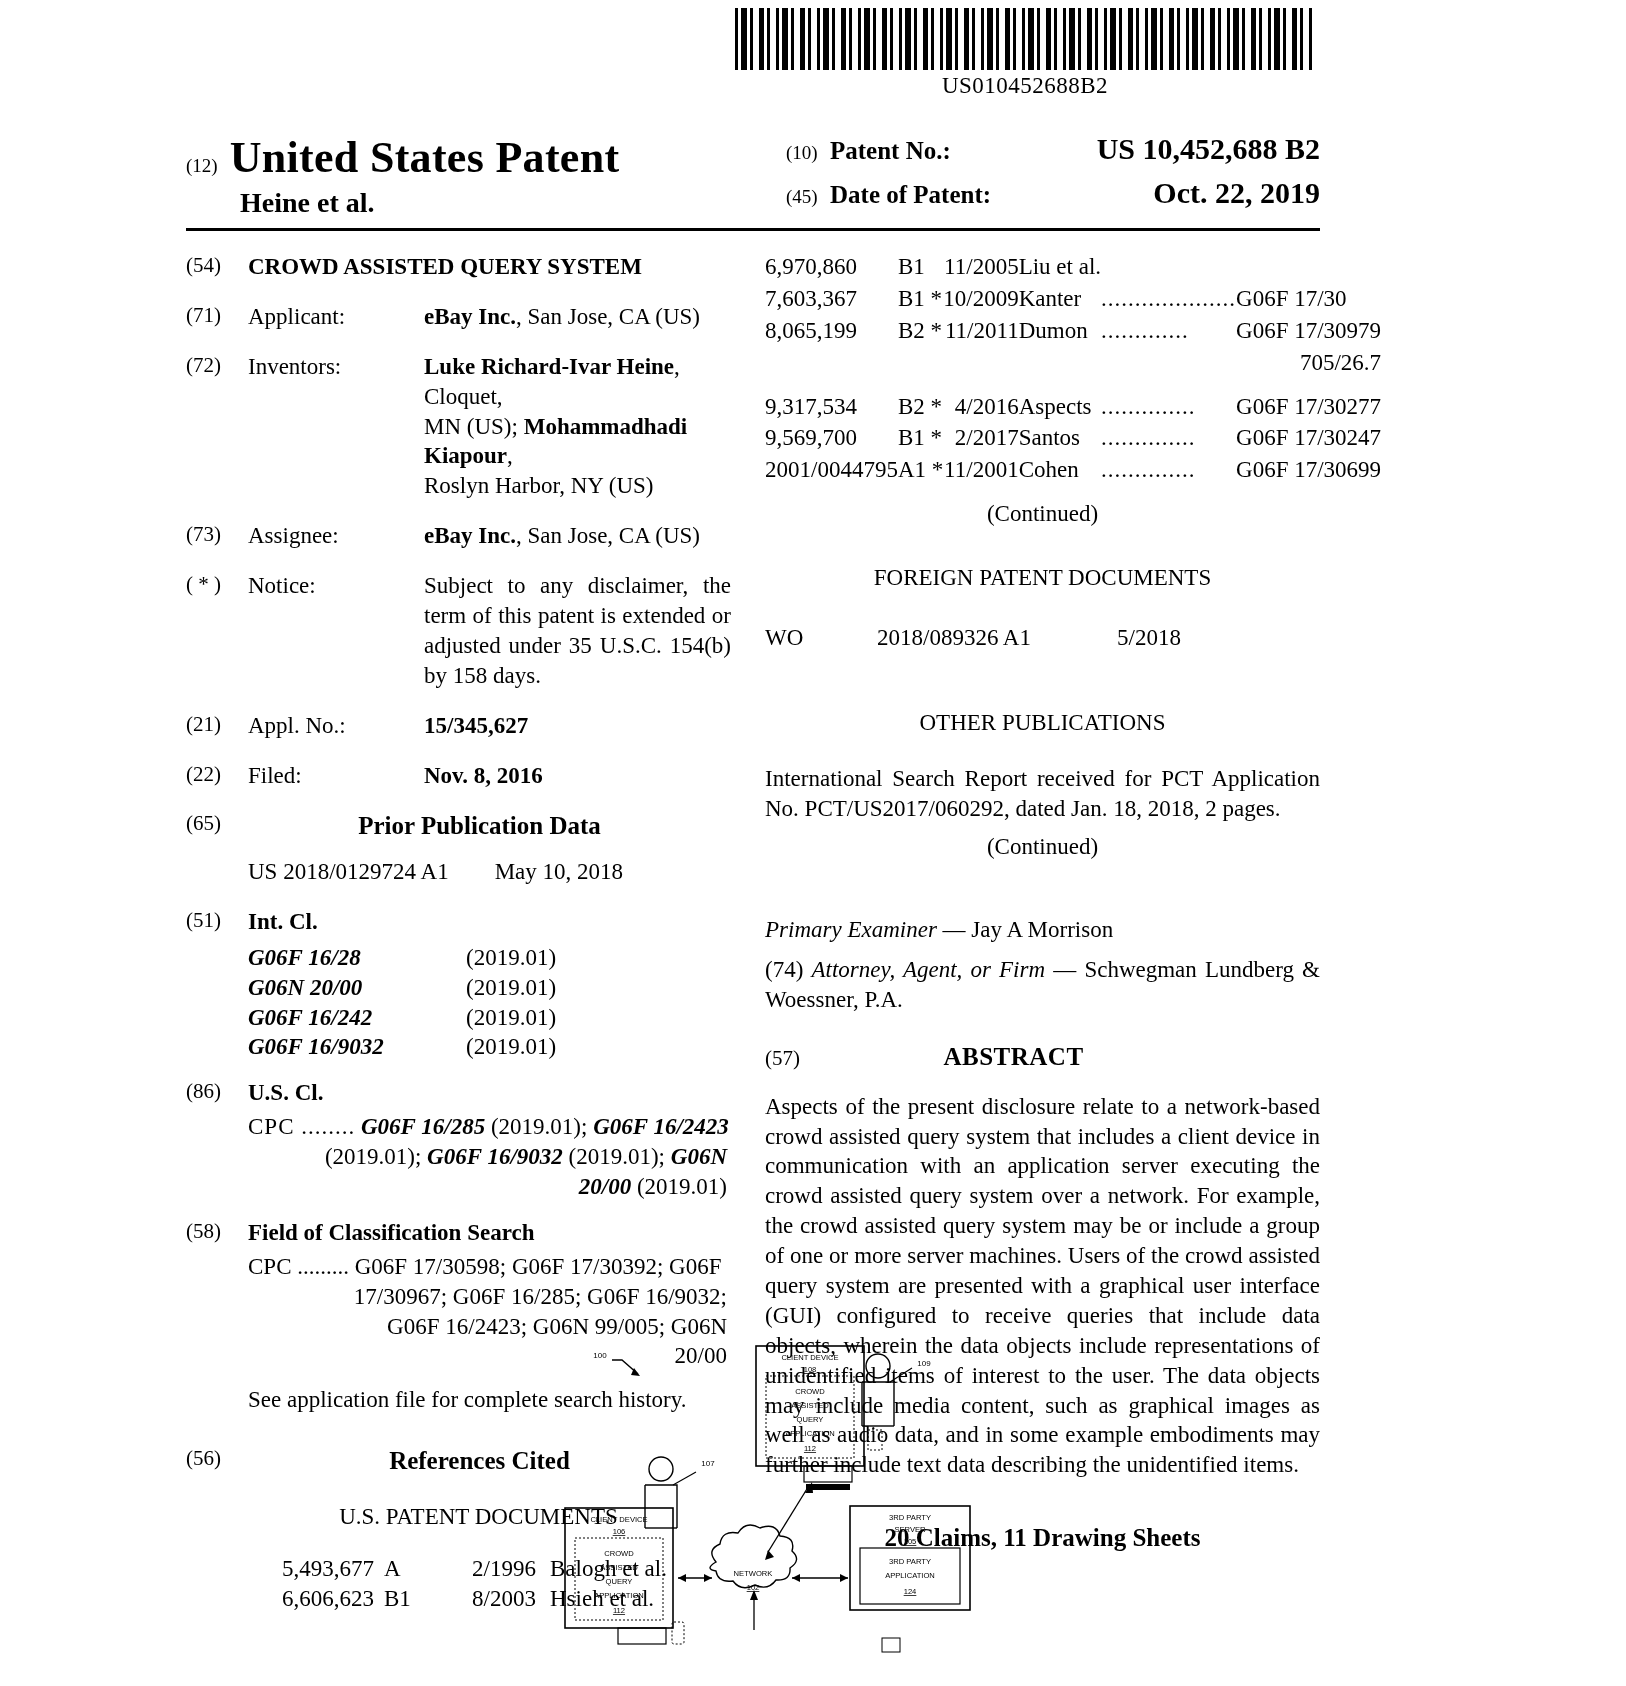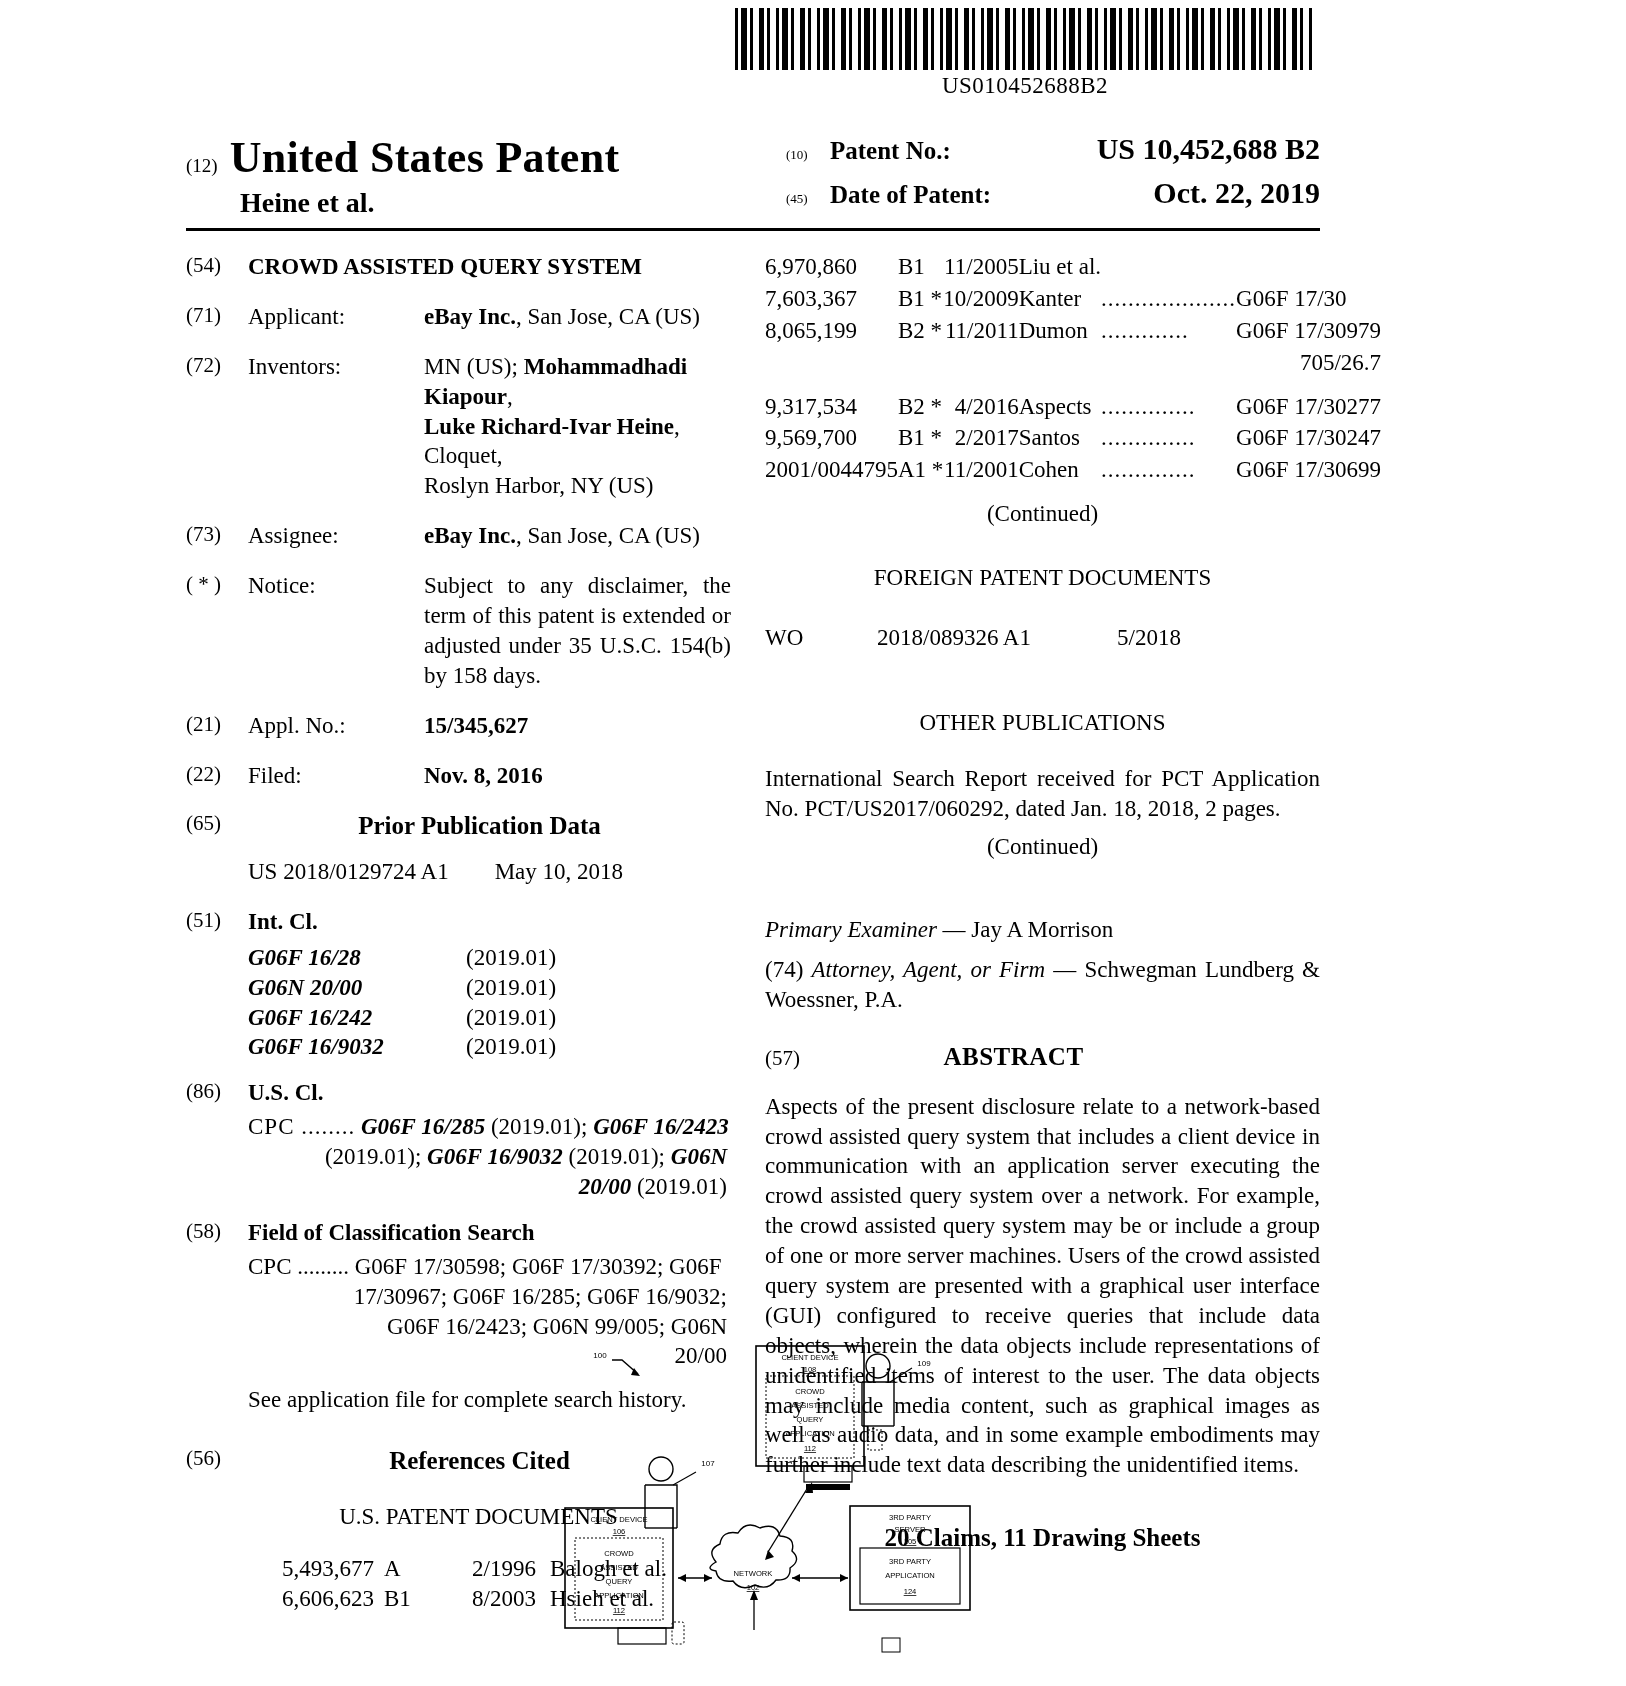--- a/index.html
+++ b/index.html
@@ -70,21 +70,21 @@
     margin-left: 54px;
   }
 
   .hr-grid {
     display: grid;
     grid-template-columns: 44px 252px auto;
     align-items: baseline;
     row-gap: 10px;
     font-size: 25px;
   }
-  .hr-grid .code { font-size: 13px; font-family: Liberation Serif, serif; }
+  .hr-grid .code { font-size: 19px; font-family: Liberation Serif, serif; }
   .hr-grid .lbl { font-weight: bold; }
   .hr-grid .val { font-weight: bold; text-align: right; }
   .val-big { font-size: 30px; }
 
   .rule {
     position: absolute;
     left: 186px;
     width: 1134px;
     height: 3px;
     background: #000;
@@ -247,22 +247,22 @@
   <div class="field">
     <div class="fnum">(71)</div>
     <div class="flabel label-wide">Applicant:</div>
     <div class="fbody"><span class="b">eBay Inc.</span><span>, San Jose, CA (US)</span></div>
   </div>
 
   <div class="field">
     <div class="fnum">(72)</div>
     <div class="flabel label-wide">Inventors:</div>
     <div class="fbody">
+      <div><span class="b">Luke Richard-Ivar Heine</span><span>, Cloquet,</span></div>
       <div><span>MN (US); </span><span class="b">Mohammadhadi Kiapour</span><span>,</span></div>
-      <div><span class="b">Luke Richard-Ivar Heine</span><span>, Cloquet,</span></div>
       <div>Roslyn Harbor, NY (US)</div>
     </div>
   </div>
 
   <div class="field">
     <div class="fnum">(73)</div>
     <div class="flabel label-wide">Assignee:</div>
     <div class="fbody"><span class="b">eBay Inc.</span><span>, San Jose, CA (US)</span></div>
   </div>
 

